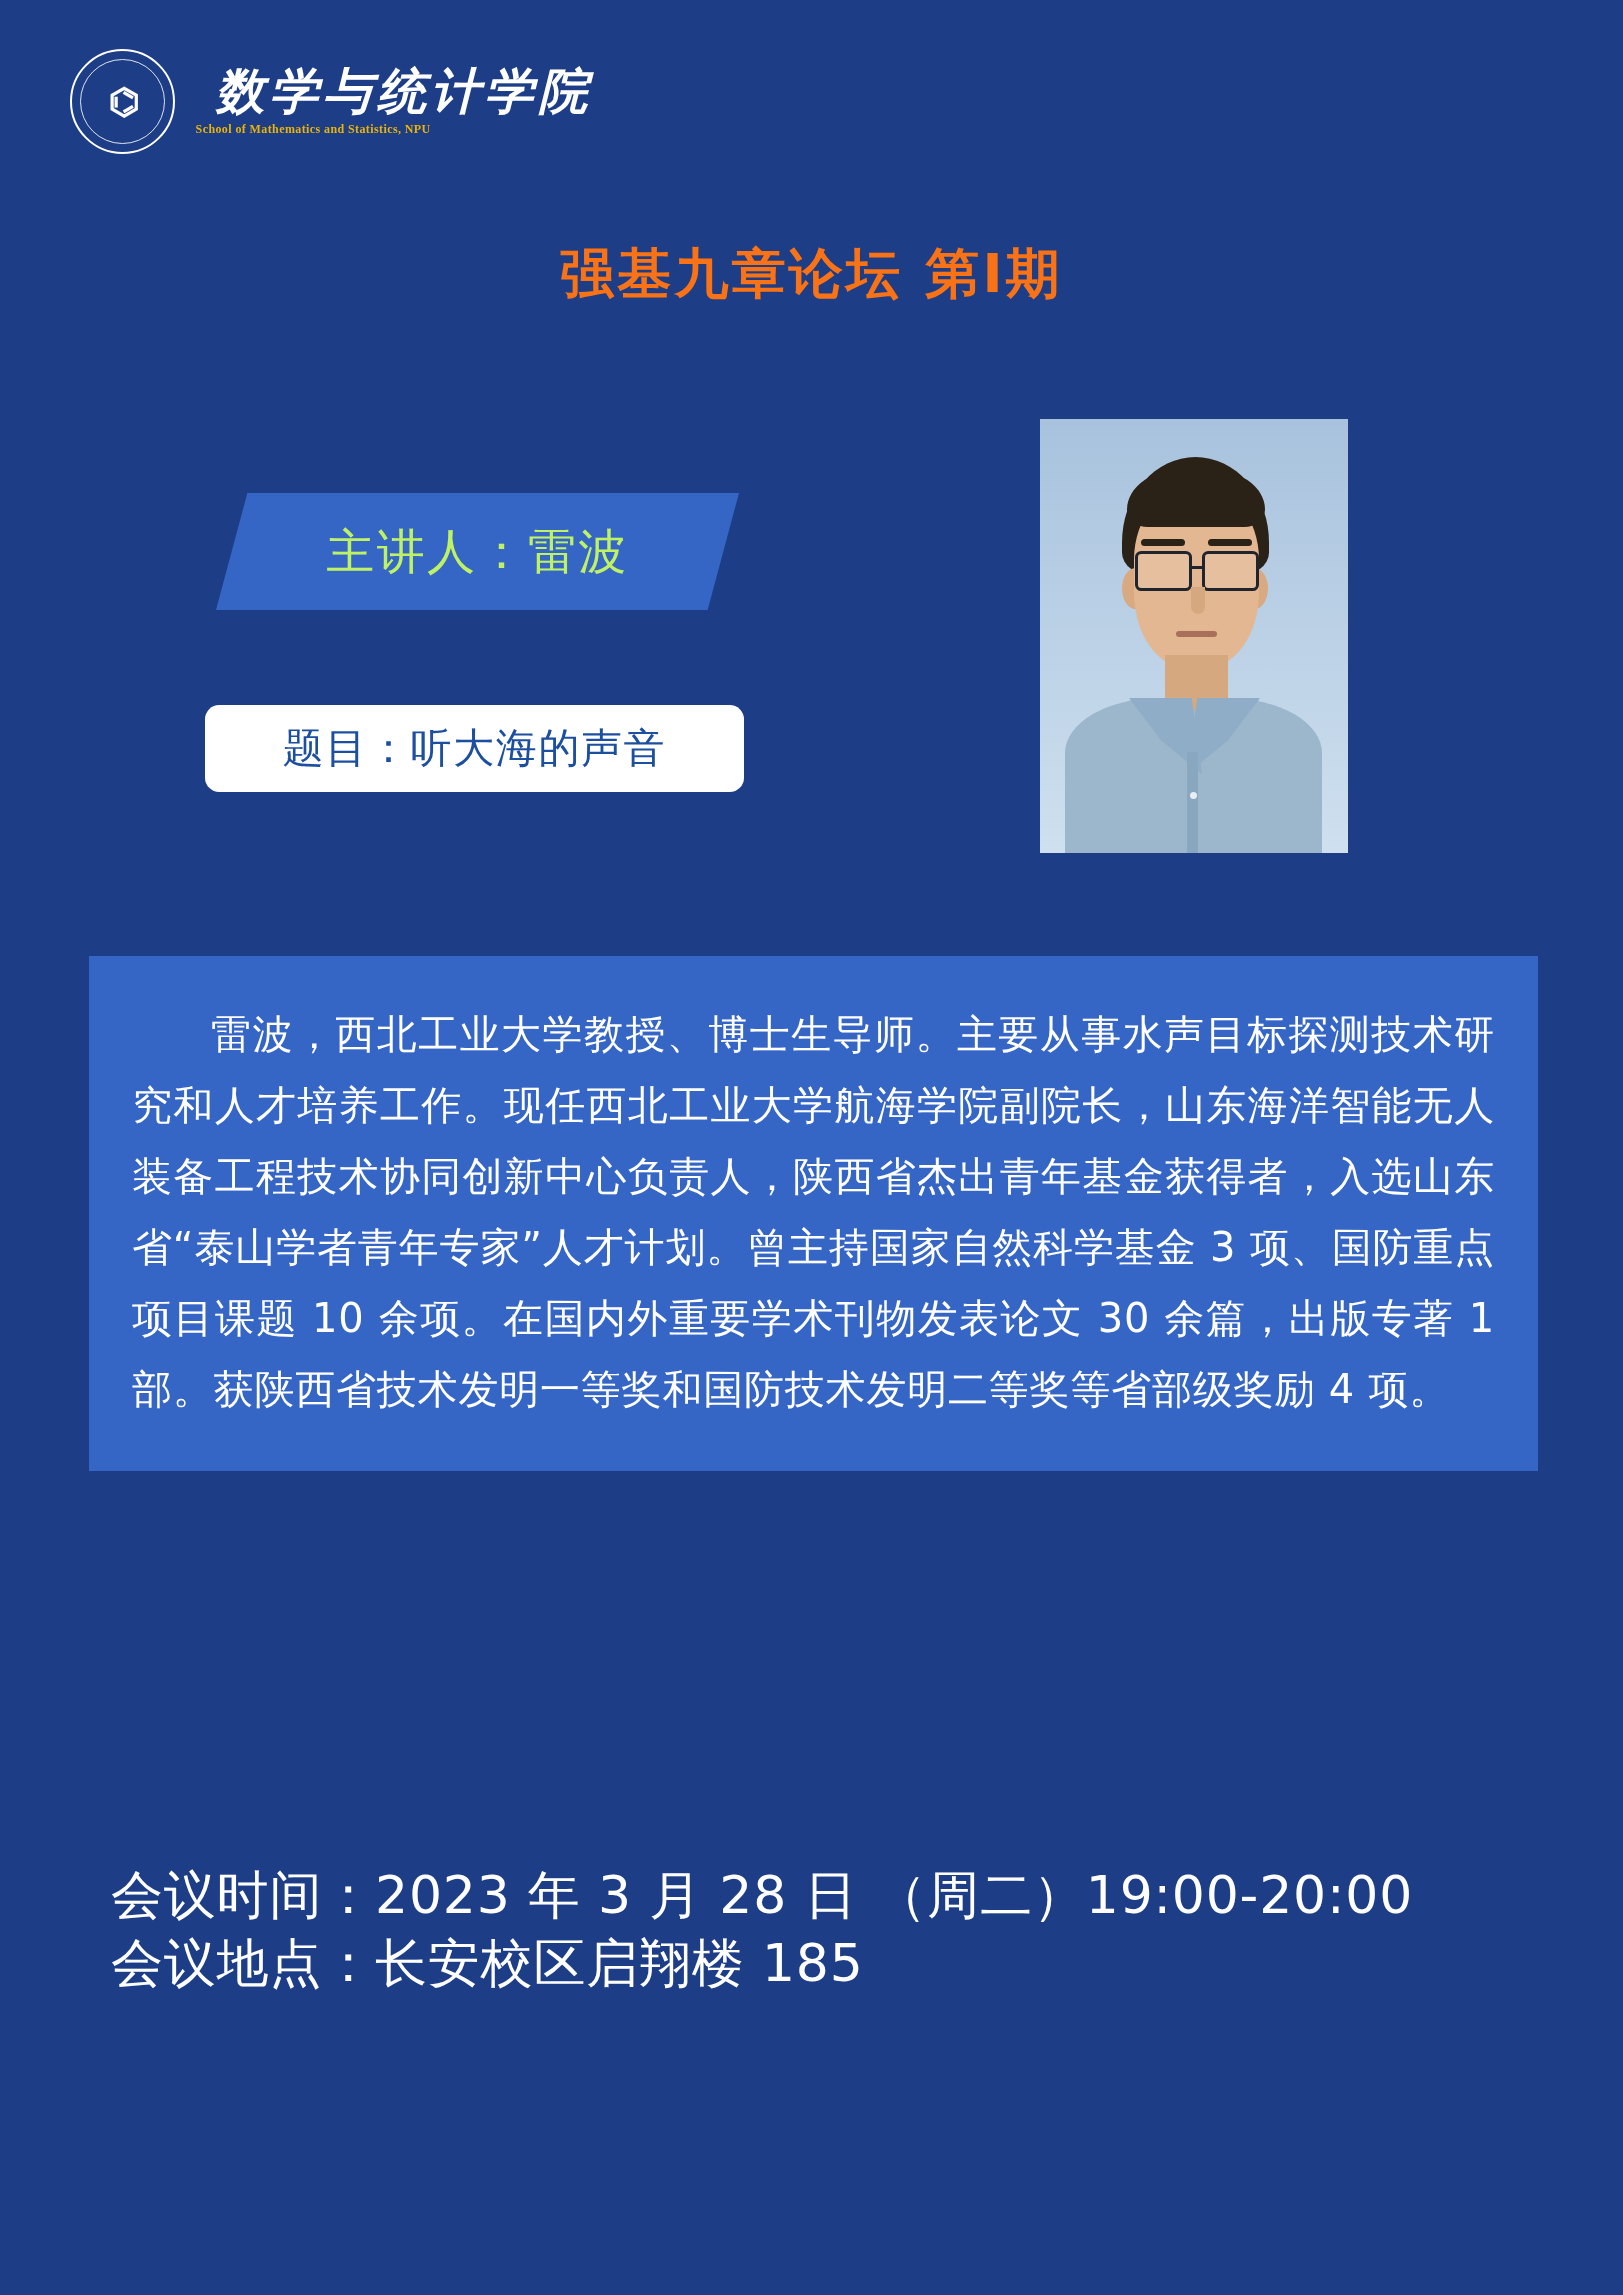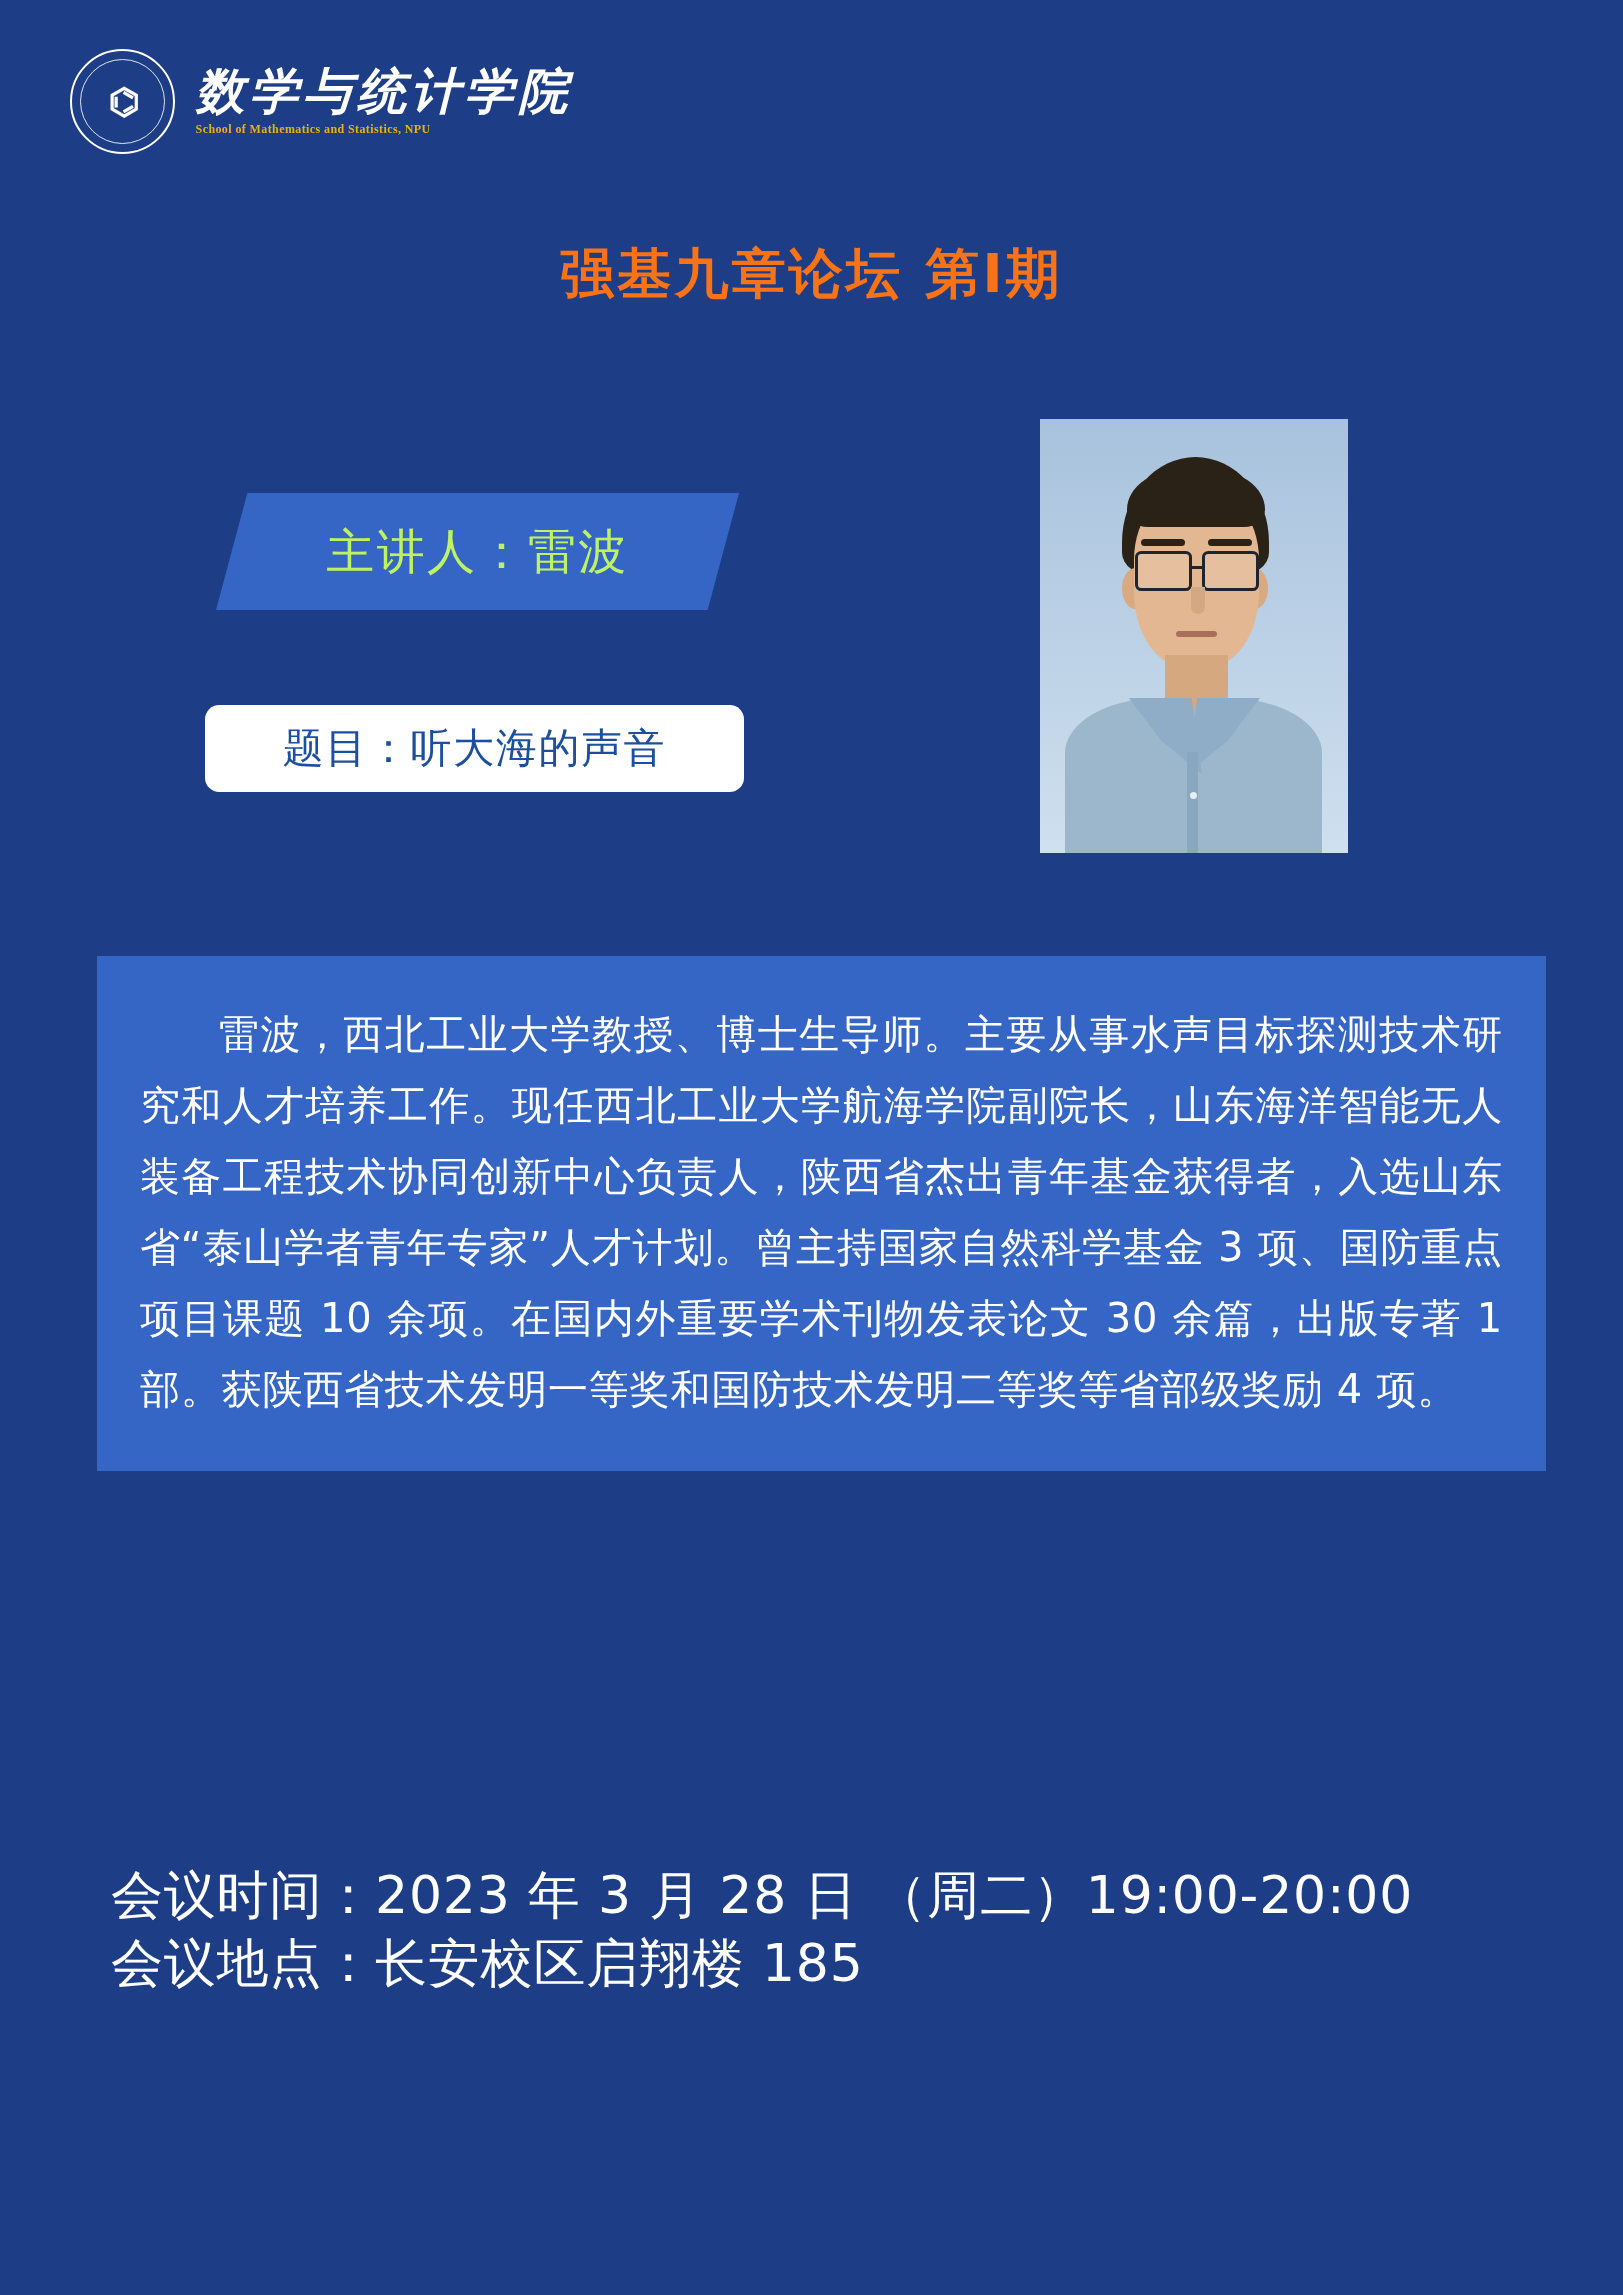--- a/index.html
+++ b/index.html
@@ -67,20 +67,21 @@
     gap: 4.8px;
   }
   .logo-cn {
     font-family: "Liberation Serif", serif;
     font-size: 49px;
     font-weight: bold;
     font-style: italic;
     letter-spacing: 4.8px;
     line-height: 1.05;
     color: #ffffff;
+    margin-left: 20px;
   }
   .logo-en {
     font-family: "Liberation Serif", serif;
     font-size: 12px;
     font-weight: bold;
     letter-spacing: 0.4px;
     color: #eab308;
   }
 
   
@@ -293,21 +294,20 @@
 
   
   .bio-box {
     position: absolute;
     top: 956px;
     left: 89px;
     width: 1449px;
     background: #3566c6;
     padding: 43px 43px 46px 43px;
     box-sizing: border-box;
-    margin-left: 8px;
   }
   .bio-text {
     font-size: 40px;
     line-height: 71px;
     letter-spacing: 0.8px;
     text-indent: 79px;
     color: #ffffff;
     font-family: "DejaVu Sans", "Liberation Sans", sans-serif;
     text-align: justify;
   }

